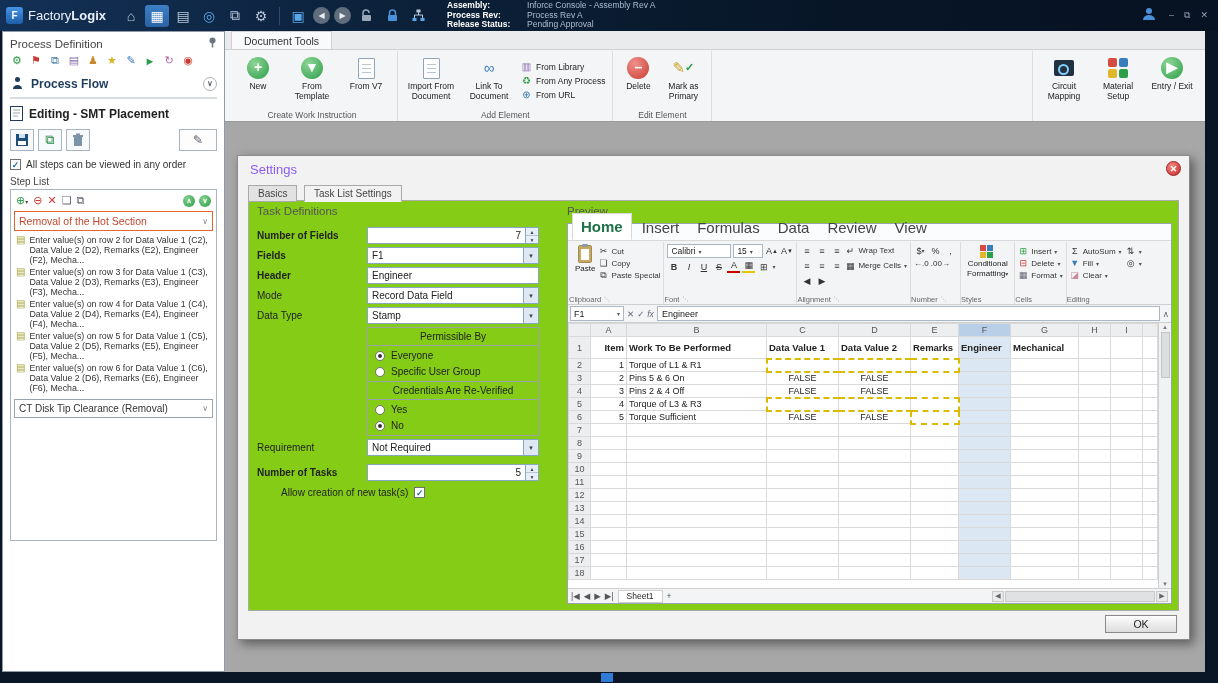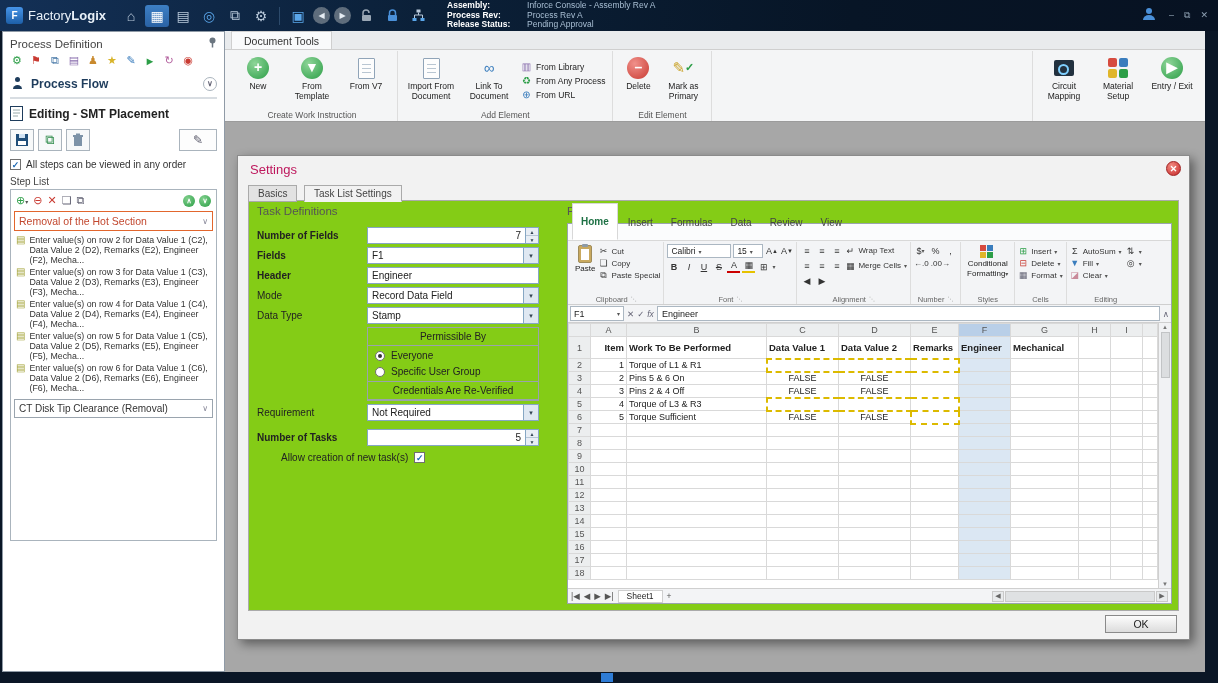--- a/index.html
+++ b/index.html
@@ -67,21 +67,21 @@
 .sii{width:11px;text-align:center;font-size:10px}
 .spacer{flex:1}
 .chips{display:grid;grid-template-columns:9px 9px;grid-gap:2px}
 .chips i{width:9px;height:9px;border-radius:2px}
 .board{width:20px;height:16px;background:#22313f;border-radius:2px;position:relative}
 .board::after{content:"";position:absolute;left:4px;top:4px;width:7px;height:7px;border:2px solid #7fd0ff;border-radius:50%}
 
 
 #workspace{position:absolute;left:225px;top:122px;width:980px;height:550px;background:#a7a7a7}
 #dlg{position:absolute;left:12px;top:33px;width:953px;height:485px;background:#f2f2f2;border:1px solid #8b8b8b;box-shadow:4px 4px 10px rgba(0,0,0,.45)}
-.dlg-title{position:absolute;left:12px;top:6px;font-size:13px;color:#be185d}
+.dlg-title{position:absolute;left:12px;top:6px;font-size:13px;color:#8b5cf6}
 .closeb{position:absolute;right:8px;top:5px;width:15px;height:15px;border-radius:50%;background:radial-gradient(circle at 35% 30%,#f28b82,#c62828);color:#fff;font-size:9px;display:flex;align-items:center;justify-content:center;font-weight:bold;border:1px solid #9e2020}
 .dtabs{position:absolute;left:10px;top:27px;height:18px;z-index:2}
 .dtab{display:inline-block;padding:2px 9px;font-size:10px;border:1px solid #aaa;background:#e2e2e2;color:#444;margin-right:2px}
 .dtab.active{background:#f2f2f2;border-bottom:1px solid #f2f2f2}
 .dbox{position:absolute;left:10px;top:44px;right:10px;bottom:28px;border:1px solid #aaa;background:#84cc16}
 .okb{position:absolute;right:12px;bottom:6px;width:72px;height:18px;background:linear-gradient(#fdfdfd,#dcdcdc);border:1px solid #8a8a8a;font-size:10.5px;display:flex;align-items:center;justify-content:center;color:#222}
 
 
 #taskdef{position:absolute;left:8px;top:4px;width:302px;bottom:0}
 .sec-title{font-size:11.5px;color:#555;margin-bottom:10px}
@@ -101,25 +101,25 @@
 .grp-b.last{border-bottom:none}
 .rrow{display:flex;align-items:center;gap:6px;font-size:10px}
 .rad{width:10px;height:10px;border:1px solid #707070;border-radius:50%;background:#fff;position:relative;flex:0 0 10px}
 .rad.on::after{content:"";position:absolute;left:2px;top:2px;width:4px;height:4px;border-radius:50%;background:#333}
 .allow{display:flex;align-items:flex-start;gap:6px;font-size:10px;margin:6px 0 0 24px}
 
 
 #preview{position:absolute;left:318px;top:4px;right:6px;bottom:6px;display:flex;flex-direction:column}
 .xl{flex:1;display:flex;flex-direction:column;border:1px solid #9aa4ae;background:#f5f6f7;margin-top:6px}
 .xl-tabs{height:17px;background:#fbfcfd;border-bottom:1px solid #d8d8d8;display:flex;align-items:flex-end;padding-left:4px;gap:2px}
-.xl-tab{font-size:10px;color:#444;padding:12px 8px}
+.xl-tab{font-size:15px;color:#444;padding:4px 8px}
 .xl-tab.active{background:#fff;border:1px solid #d8d8d8;border-bottom:1px solid #fff;color:#1e7145;font-weight:bold}
 .xl-rb{height:64px;display:flex;border-bottom:1px solid #cfcfcf;background:#f3f4f6;padding:1px 1px 0}
 .xg{position:relative;border-right:1px solid #ddd;padding:2px 3px 11px;display:flex}
-.xg-lab{position:absolute;bottom:0;left:0;right:0;display:flex;justify-content:center;gap:3px;font-size:7.5px;color:#666}
+.xg-lab{position:absolute;bottom:0;left:0;right:0;display:flex;gap:3px;font-size:7.5px;color:#666}
 .lau{font-size:6px;color:#888}
 .xbig{display:flex;flex-direction:column;align-items:center;font-size:8px;gap:1px;padding:1px 3px}
 .clipic{width:14px;height:18px;background:#c9a95f;border:1px solid #a08c5a;border-radius:2px;position:relative}
 .clipic::before{content:"";position:absolute;left:3px;top:-2px;width:6px;height:3px;background:#8d9aa6;border-radius:1px}
 .clipic::after{content:"";position:absolute;left:2px;top:3px;right:2px;bottom:2px;background:#fff}
 .xcol{display:flex;flex-direction:column;gap:2px;padding-top:2px}
 .xs{display:flex;align-items:center;gap:3px;font-size:8px;color:#333;white-space:nowrap}
 .xi{font-size:9px;width:10px;text-align:center}
 .xrow{display:flex;align-items:center;gap:2px;margin-bottom:2px}
 .xtb{min-width:13px;height:13px;display:flex;align-items:center;justify-content:center;font-size:9px;color:#333}
@@ -484,20 +484,30 @@
             <label class="rrow">
                 <span class="rad on"></span>
                 <span>Everyone</span>
               </label>
             <label class="rrow">
                 <span class="rad"></span>
                 <span>Specific User Group</span>
               </label>
           </div>
           <div class="grp-h" style="border-top:none">Credentials Are Re-Verified</div>
+          <div class="grp-b last">
+            <label class="rrow">
+                <span class="rad"></span>
+                <span>Yes</span>
+              </label>
+            <label class="rrow">
+                <span class="rad on"></span>
+                <span>No</span>
+              </label>
+          </div>
         </div>
         <div class="frow">
           <span class="flab">Requirement</span>
           <span class="ctl">
             <span class="val">Not Required</span>
             <span class="ddb">▾</span>
           </span>
         </div>
         <div class="frow" style="margin-top:8px">
           <span class="flab b">Number of Tasks</span>

